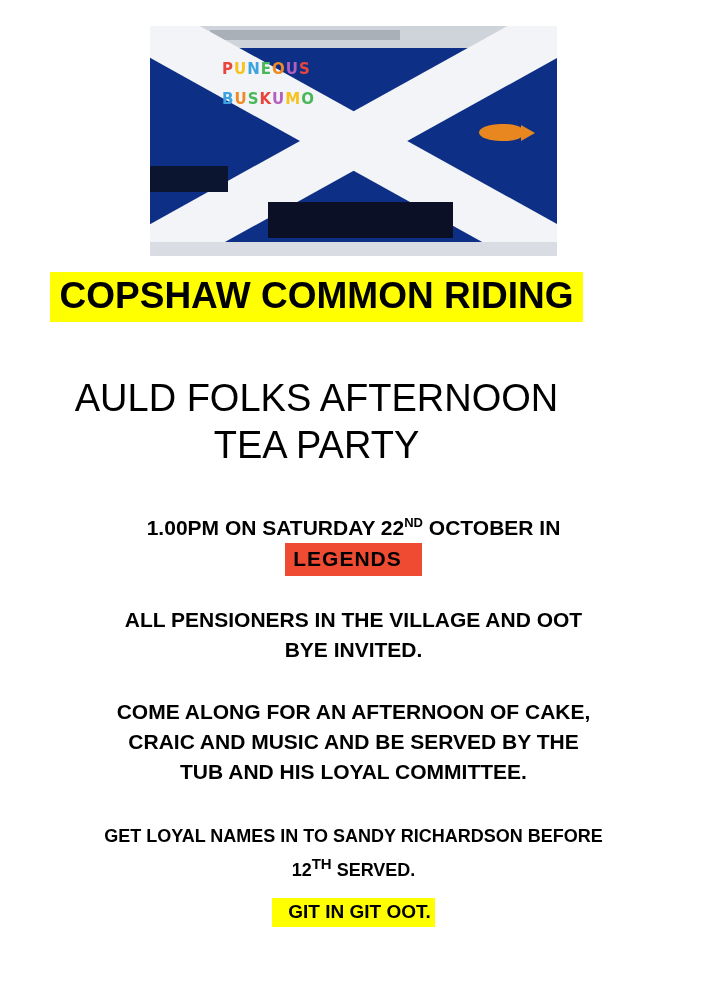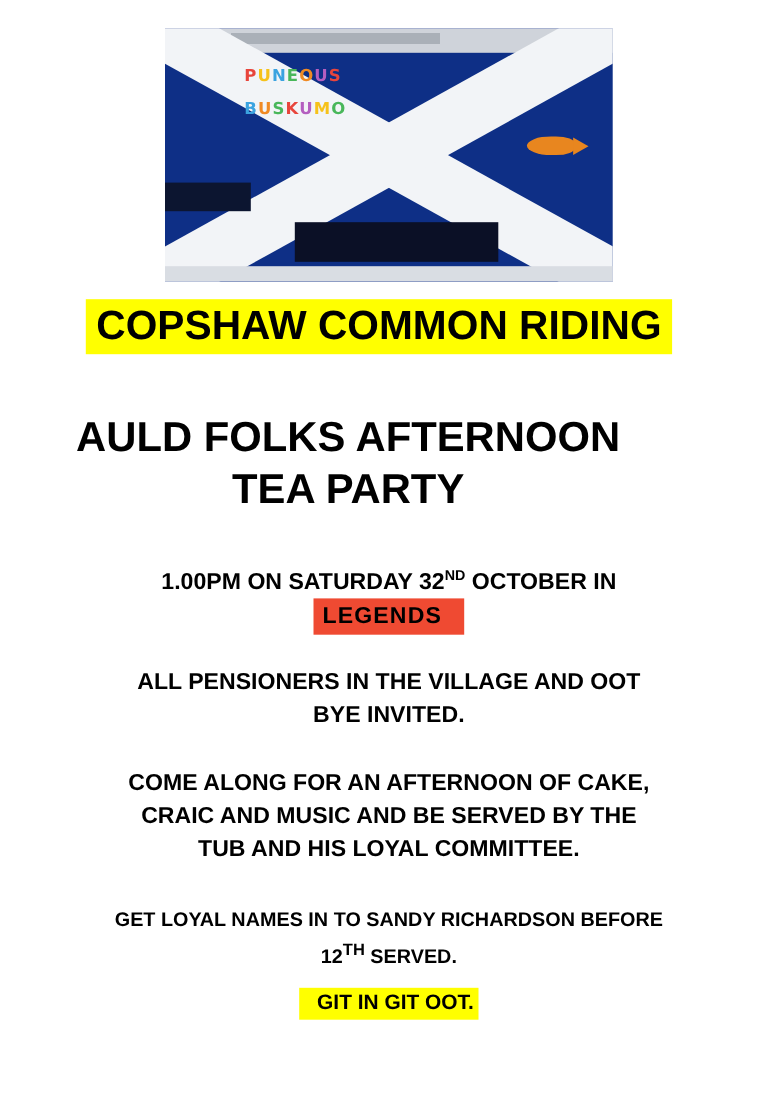--- a/index.html
+++ b/index.html
@@ -136,40 +136,39 @@
     z-index: 7;
   }
 
   
   .title-bar {
     position: absolute;
     left: 0;
     top: 272px;
     width: 100%;
     text-align: center;
-    padding-left: 28px;
   }
   .title-bar .hl {
     display: inline-block;
     background: #ffff00;
     padding: 2px 10px 4px 10px;
     font-size: 37px;
     font-weight: bold;
     letter-spacing: 0px;
     line-height: 44px;
   }
 
   .subtitle {
     position: absolute;
     left: 0;
     top: 375px;
     width: 100%;
     text-align: center;
     font-size: 38px;
-    font-weight: bold;
+    font-weight: normal;
     line-height: 47px;
   }
 
   .block {
     position: absolute;
     left: 40px;
     width: 627px;
     text-align: center;
     font-weight: bold;
   }
@@ -241,21 +240,21 @@
     <span class="hl">COPSHAW COMMON RIDING</span>
   </div>
 
   <div class="subtitle">
     <div>AULD FOLKS AFTERNOON</div>
     <div>TEA PARTY</div>
   </div>
 
   <div class="block when">
     <div>
-      <span>1.00PM ON SATURDAY 32</span><sup>ND</sup><span> OCTOBER IN</span>
+      <span>1.00PM ON SATURDAY 22</span><sup>ND</sup><span> OCTOBER IN</span>
     </div>
     <div>
       <span class="venue-hl">LEGENDS</span>
     </div>
   </div>
 
   <div class="block invited">
     <div>ALL PENSIONERS IN THE VILLAGE AND OOT</div>
     <div>BYE INVITED.</div>
   </div>

